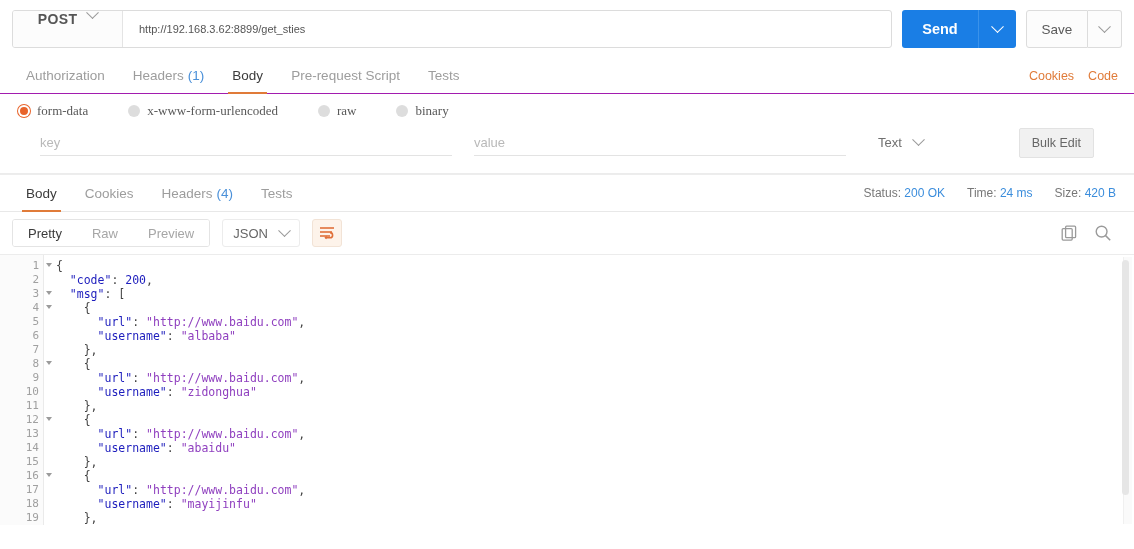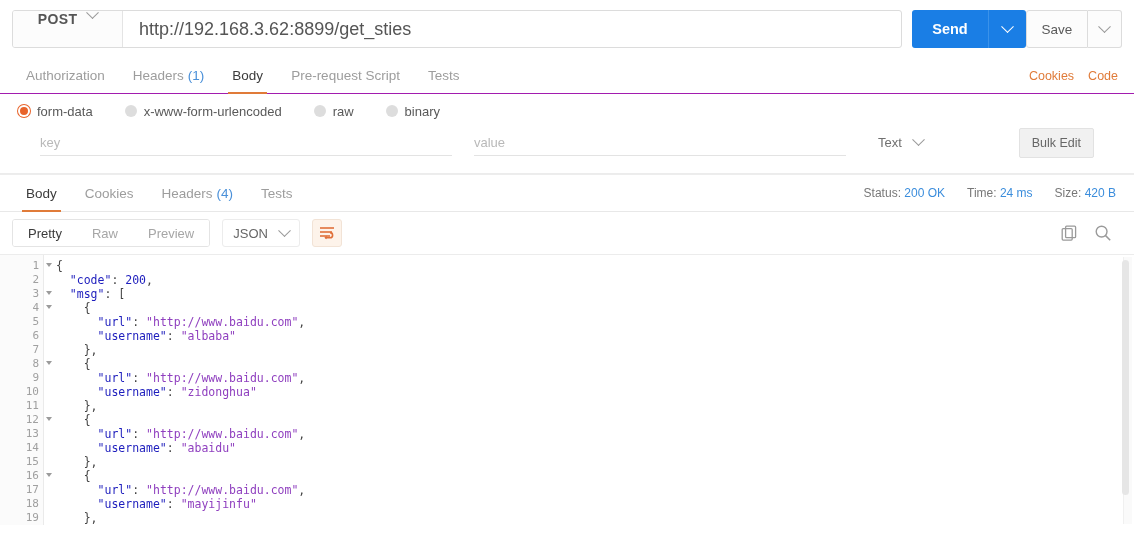--- a/index.html
+++ b/index.html
@@ -45,21 +45,21 @@
   .chev {
     width: 9px; height: 9px;
     border-right: 1.6px solid #9a9a9a;
     border-bottom: 1.6px solid #9a9a9a;
     transform: rotate(45deg) translate(-2px,-2px);
     display:inline-block;
   }
   .url-input {
     flex: 1;
     border: none; outline: none;
-    font-size: 18px;
+    font-size: 11px;
     color: #555;
     padding: 0 16px;
     font-family: "Liberation Sans", sans-serif;
     background: transparent;
   }
   .params-btn {
     width: 92px; height: 38px;
     display: flex; align-items: center; justify-content: center;
     border: 1px solid #dcdcdc;
     border-left: none;
@@ -81,21 +81,21 @@
   }
   .send-caret {
     width: 38px; height: 38px;
     background: #1a7ee5;
     border-left: 1px solid #3a92ea;
     border-radius: 0 3px 3px 0;
     display: flex; align-items: center; justify-content: center;
     cursor: pointer;
   }
   .send-caret .chev { border-color: #ffffff; border-width: 1.8px; }
-  .save-group { display: flex; }
+  .save-group { display: flex; margin-left: 10px; }
   .save-btn {
     width: 62px; height: 38px;
     border: 1px solid #dcdcdc;
     background: #fcfcfc;
     border-radius: 3px 0 0 3px;
     display: flex; align-items: center; justify-content: center;
     font-size: 13.5px; color: #5a5a5a; cursor: pointer;
   }
   .save-caret {
     width: 34px; height: 38px;
@@ -137,21 +137,22 @@
     display: flex; align-items: center; gap: 14px;
     padding-right: 4px;
   }
   .link-orange { font-size: 12.5px; color: #e07b39; cursor: pointer; }
 
   
   .radio-row {
     height: 34px;
     display: flex; align-items: center;
     padding: 0 18px;
-    gap: 4px;
+    gap: 12px;
+    font-family: Liberation Serif, serif;
   }
   .radio-item {
     display: flex; align-items: center;
     gap: 7px; margin-right: 28px;
     cursor: pointer;
     font-size: 13px; color: #595959;
   }
   .radio {
     width: 12px; height: 12px; border-radius: 50%;
     background: #dddddd;

